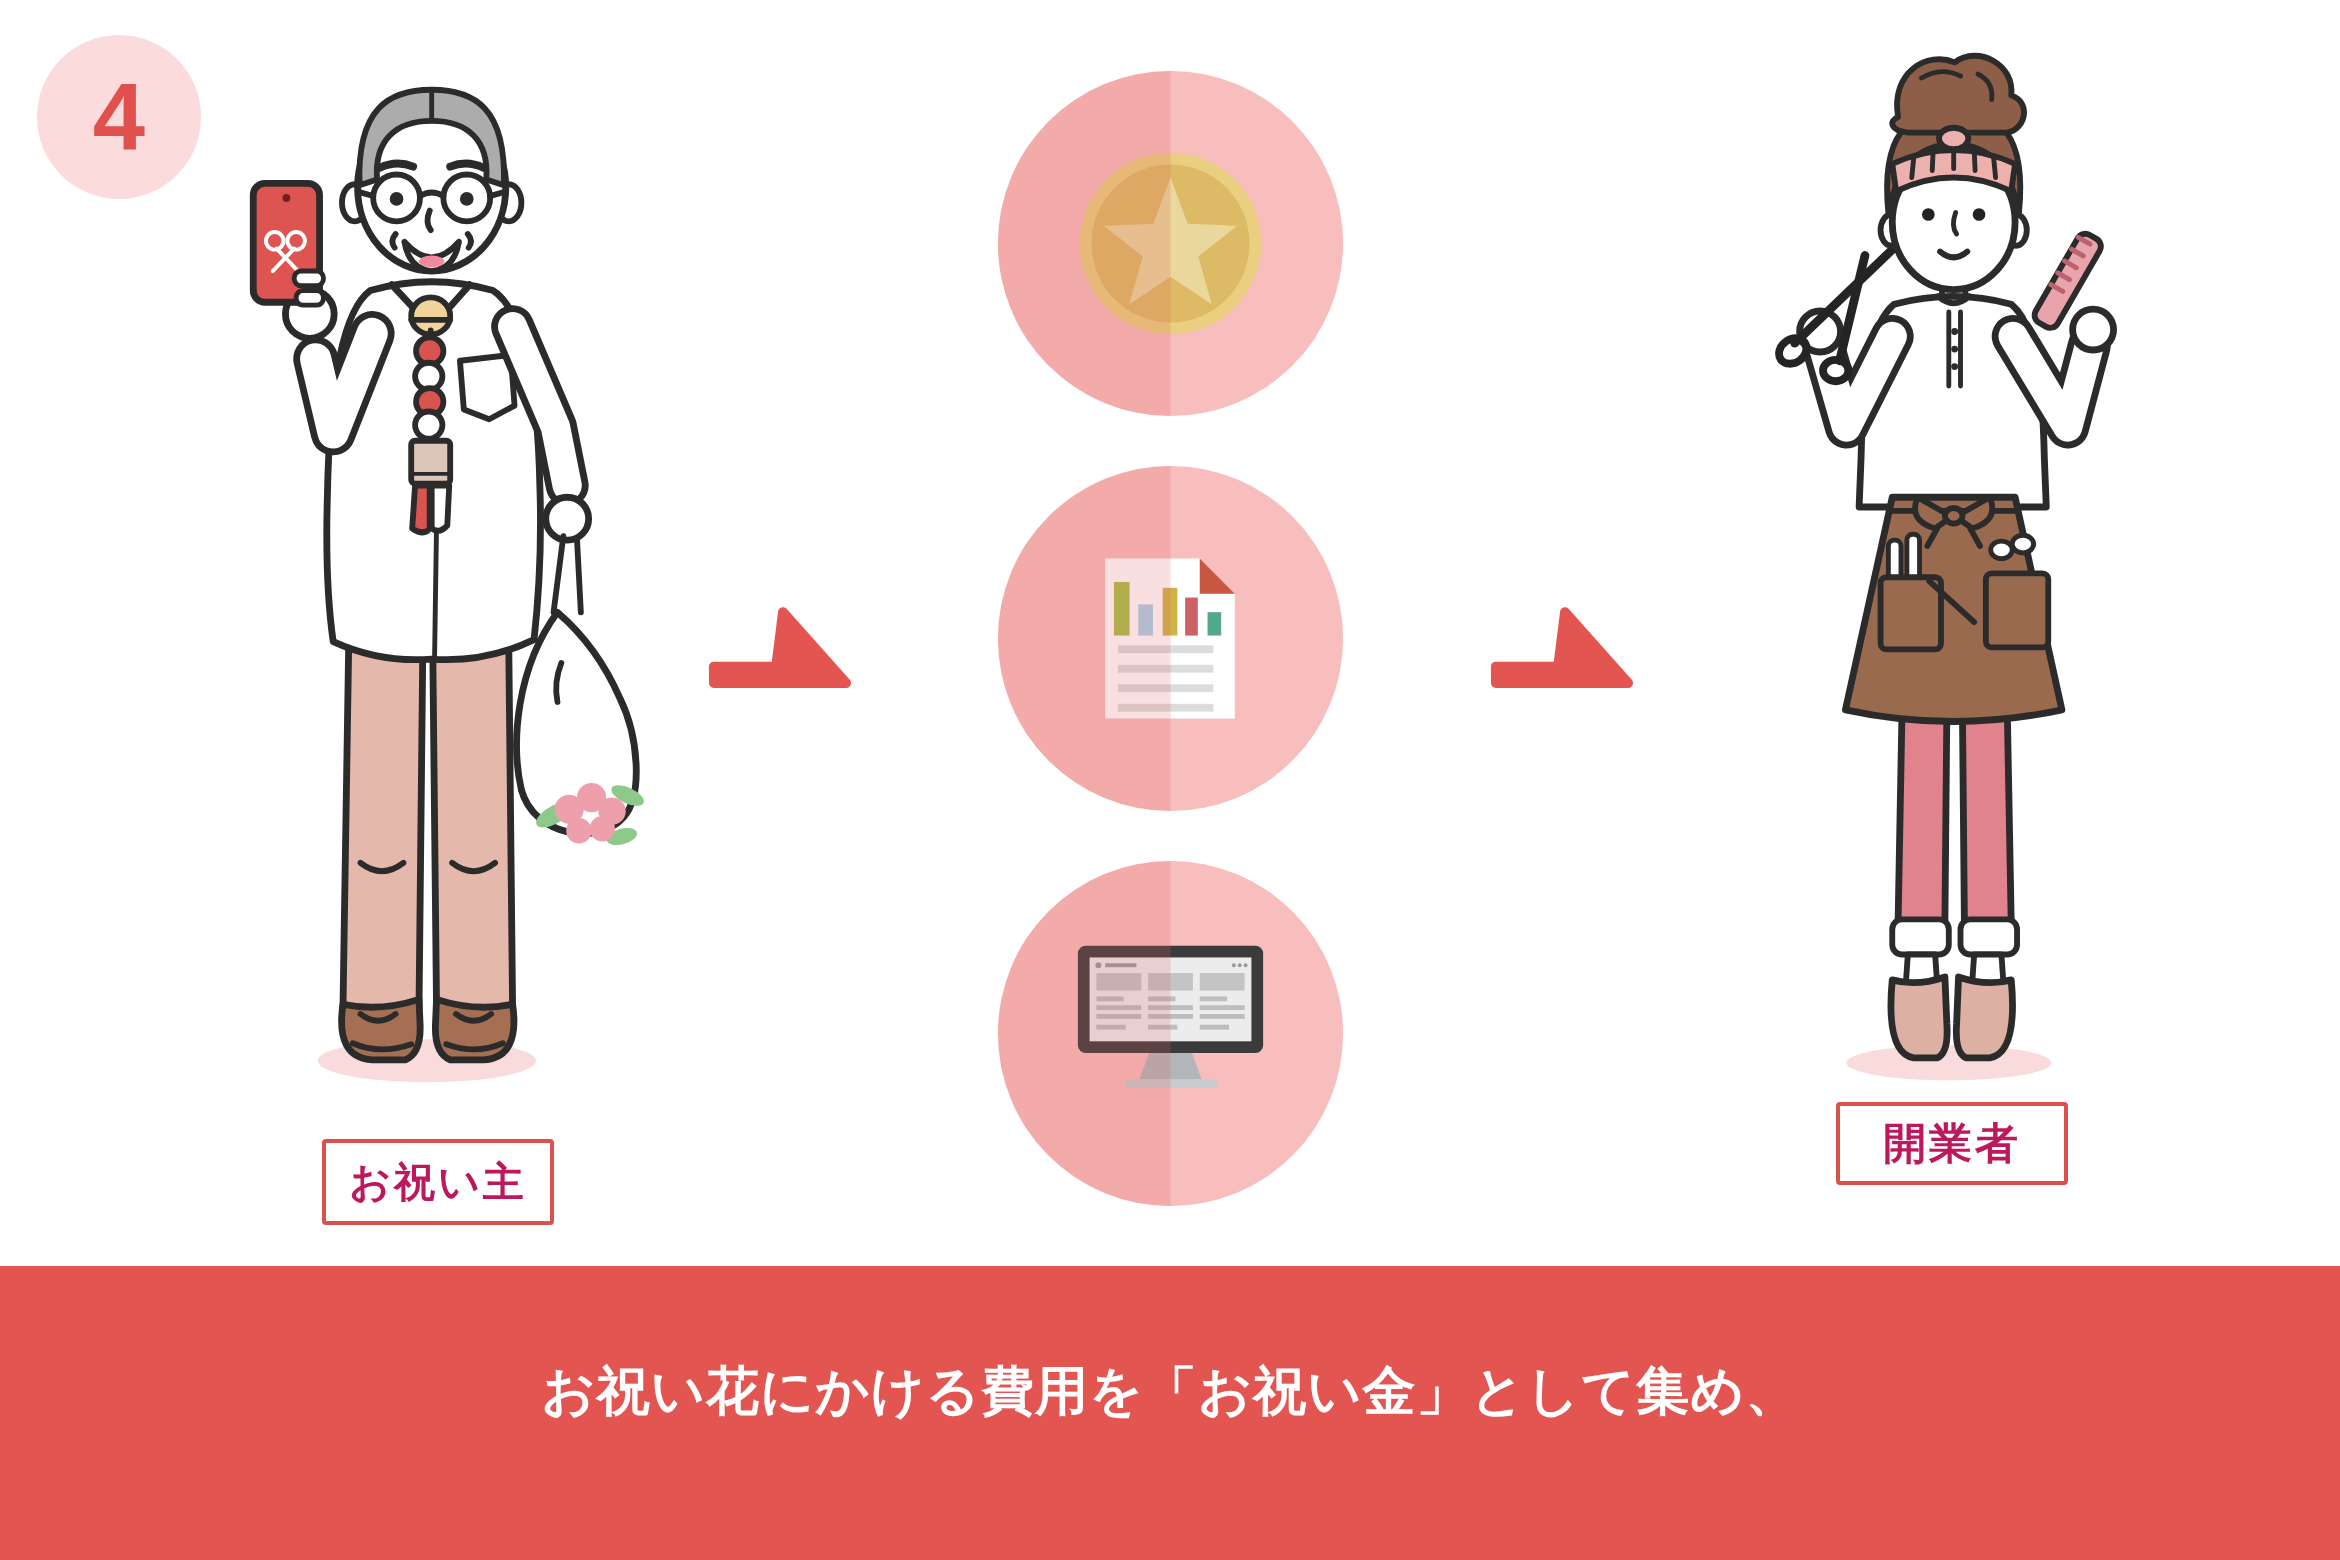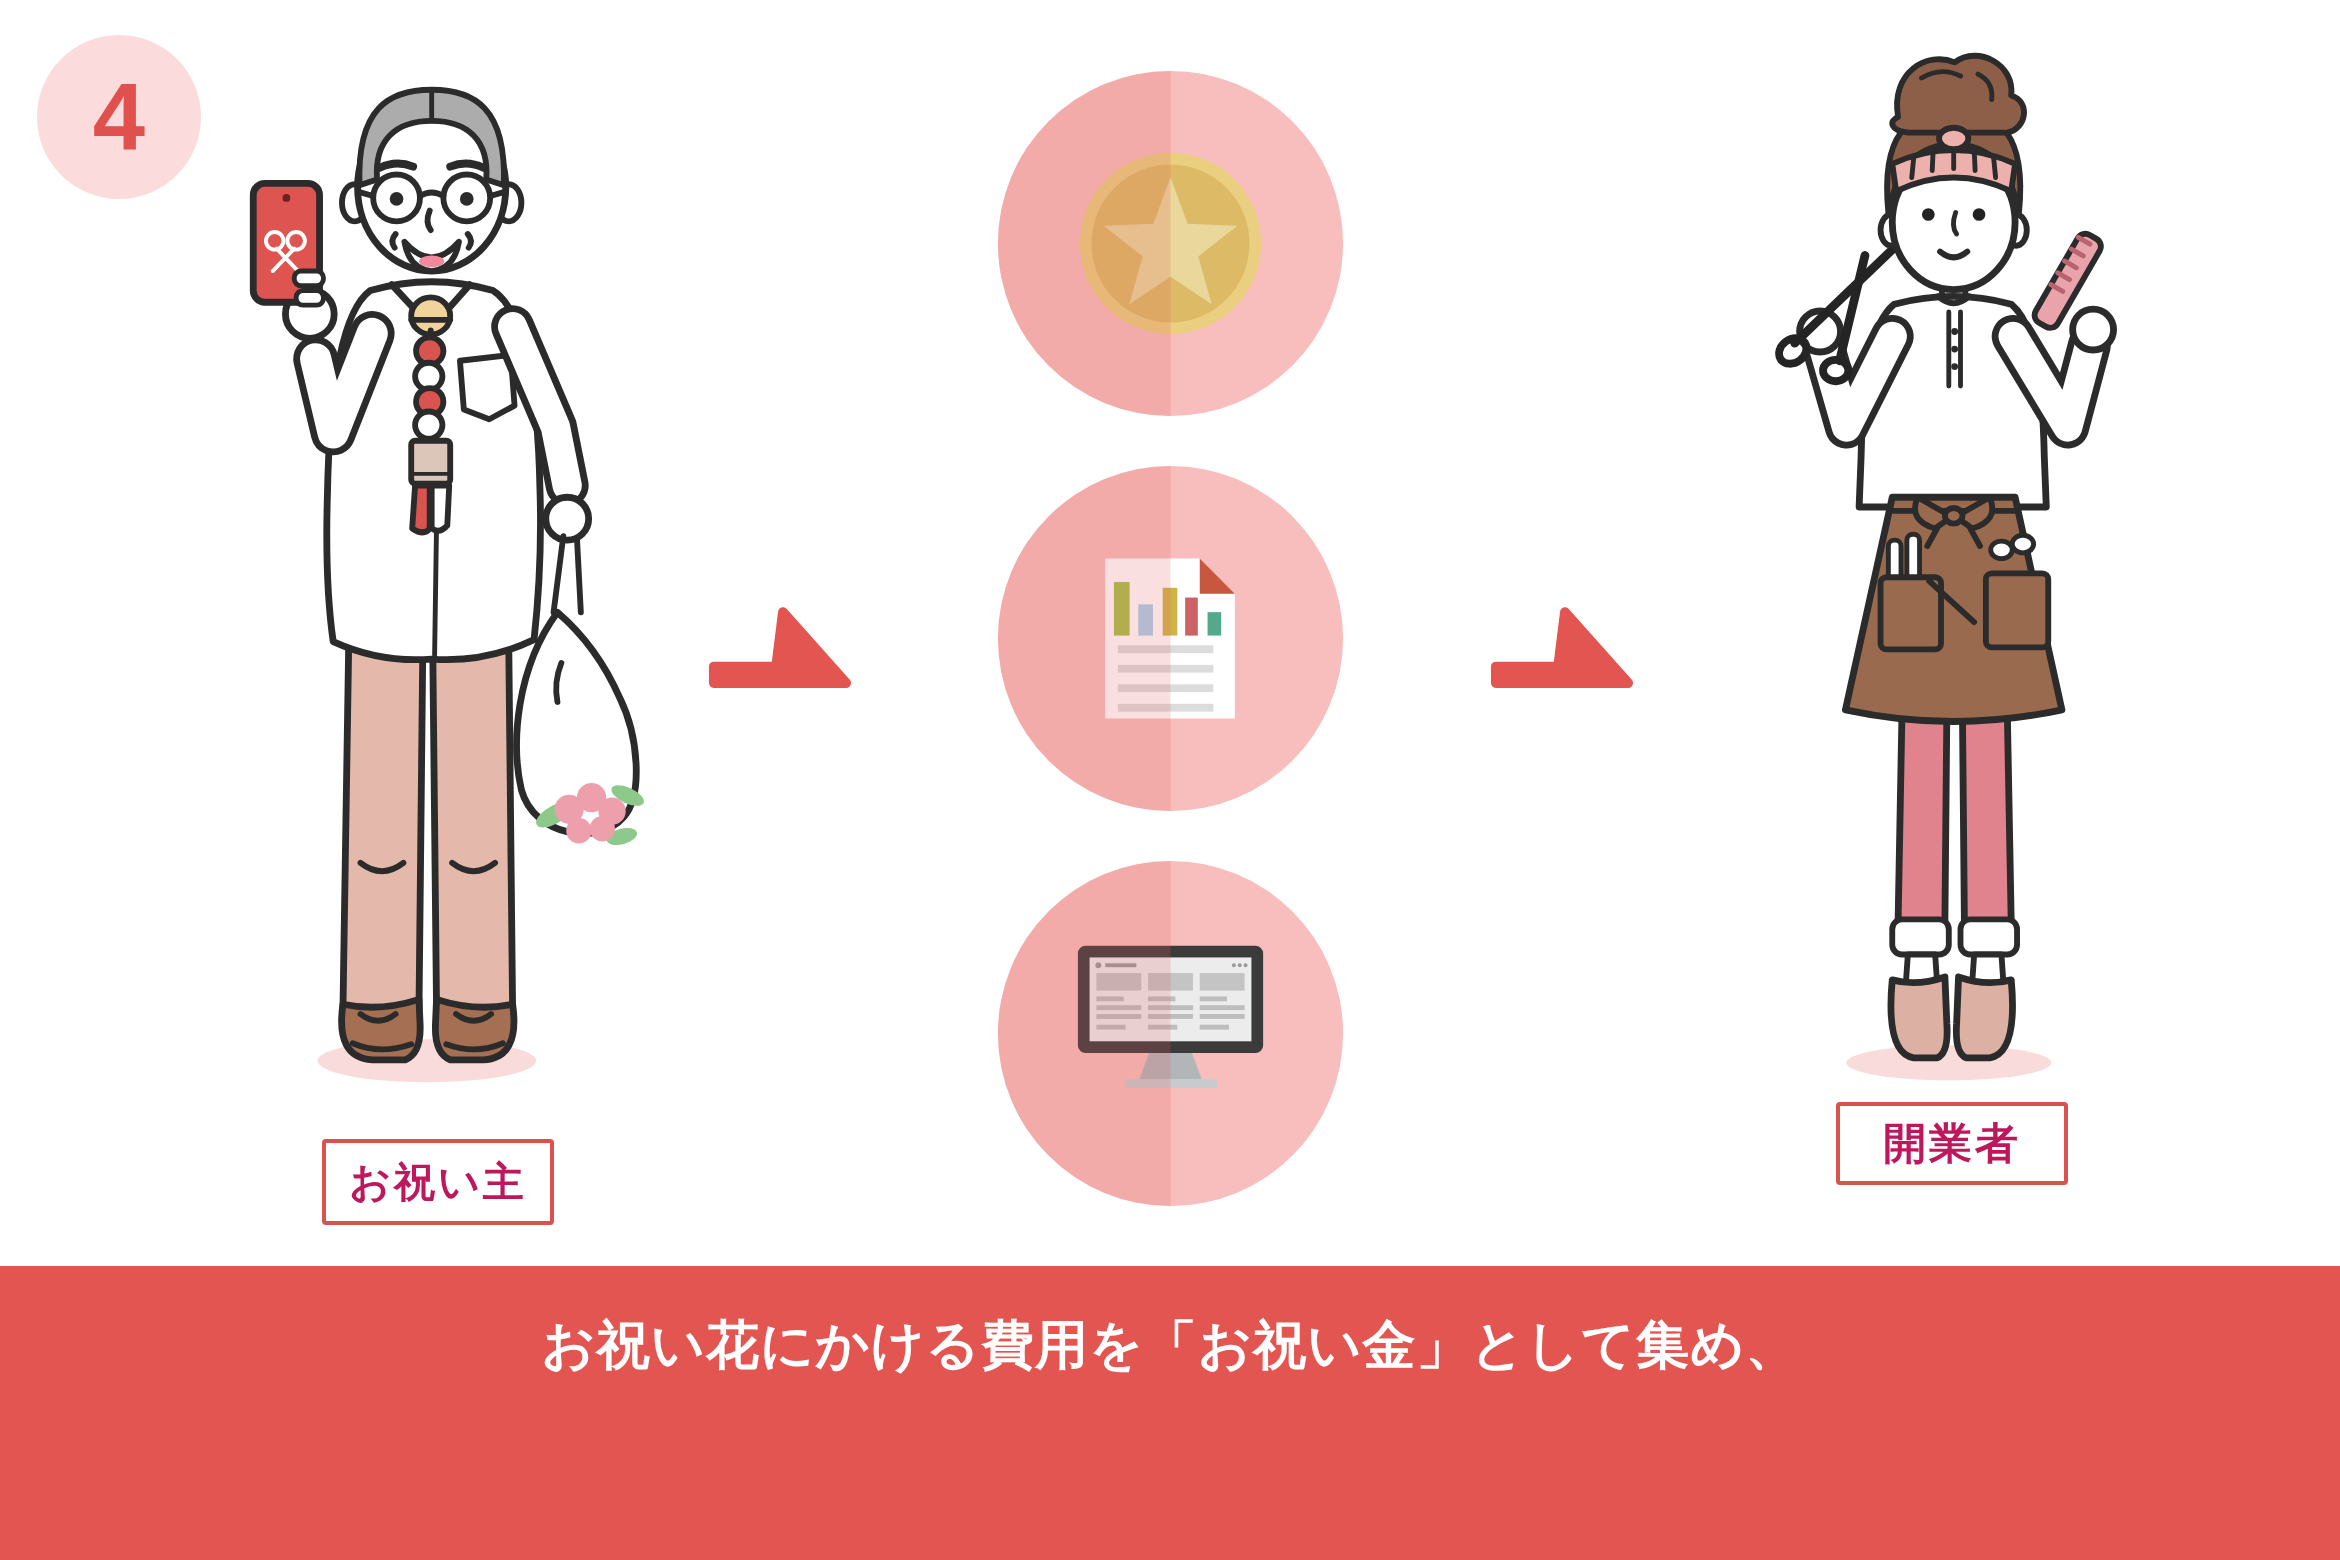--- a/index.html
+++ b/index.html
@@ -15,21 +15,21 @@
   .c1{top:68px;} .c2{top:463px;} .c3{top:858px;}
   .arrow{position:absolute;width:146px;height:93px;top:603px;}
   .arrow-1{left:707px;} .arrow-2{left:1489px;}
   .tag{position:absolute;background:#FFFFFF;border:4.9px solid #D9534E;border-radius:3.9px;
        color:#be185d;font-weight:700;display:flex;align-items:center;justify-content:center;
        letter-spacing:2.9px;margin-top:20px;}
   .tag-left{left:322px;top:1119px;width:224px;height:78px;font-size:41px;}
   .tag-right{left:1836px;top:1082px;width:224px;height:75px;font-size:43px;}
   .banner{position:absolute;left:0;top:1266px;width:2341px;height:295px;background:#E25551;
           display:flex;flex-direction:column;align-items:center;box-sizing:border-box;
-          padding-top:52px;gap:42px;justify-content:space-between;}
+          padding-top:98px;gap:42px;justify-content:space-between;}
   .banner div{color:#FFFFFF;font-size:53px;font-weight:700;line-height:1;letter-spacing:1px;
               white-space:nowrap;}
 </style>
 </head>
 <body>
 
 <div class="canvas">
 
   <div class="step-badge">
     <span>4</span>

